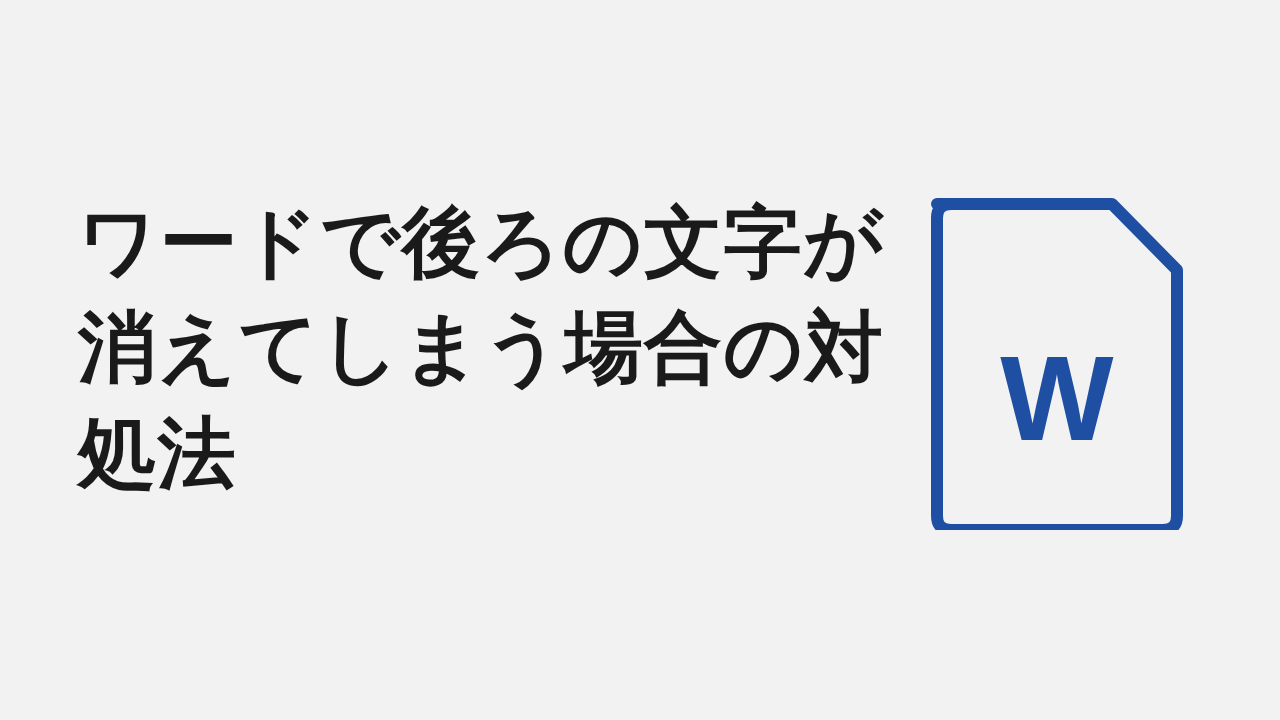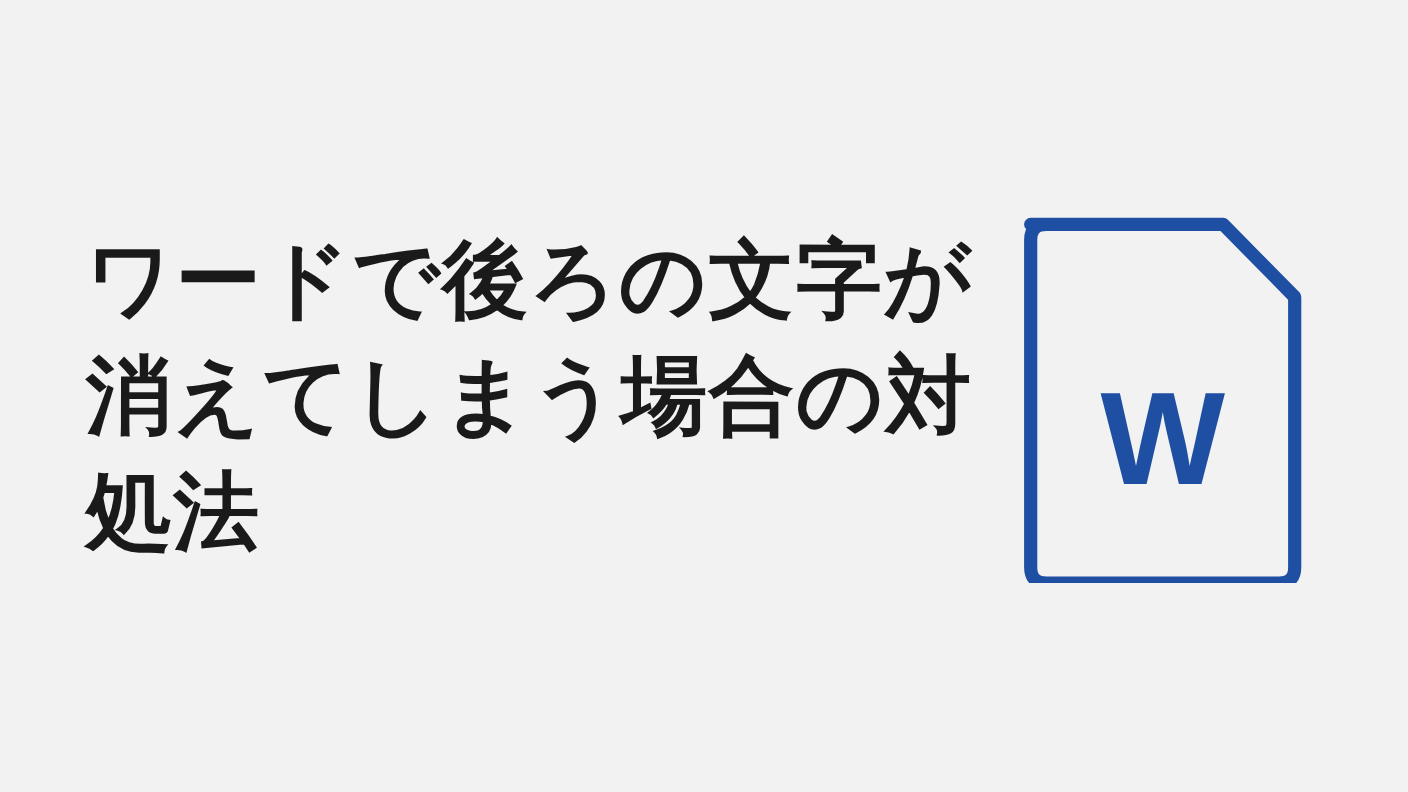--- a/index.html
+++ b/index.html
@@ -12,21 +12,21 @@
       height: 720px;
       background-color: #f2f2f2;
       display: flex;
       align-items: center;
       justify-content: center;
       font-family: "Hiragino Sans", "Hiragino Kaku Gothic ProN", "Yu Gothic", "Meiryo", sans-serif;
       overflow: hidden;
     }
     .container {
       display: flex;
-      align-items: center;
+      align-items: flex-start;
       gap: 24px;
       padding: 0 50px;
     }
     .title {
       font-size: 78px;
       font-weight: 800;
       color: #1a1a1a;
       line-height: 1.35;
       letter-spacing: 0.02em;
       max-width: 810px;

